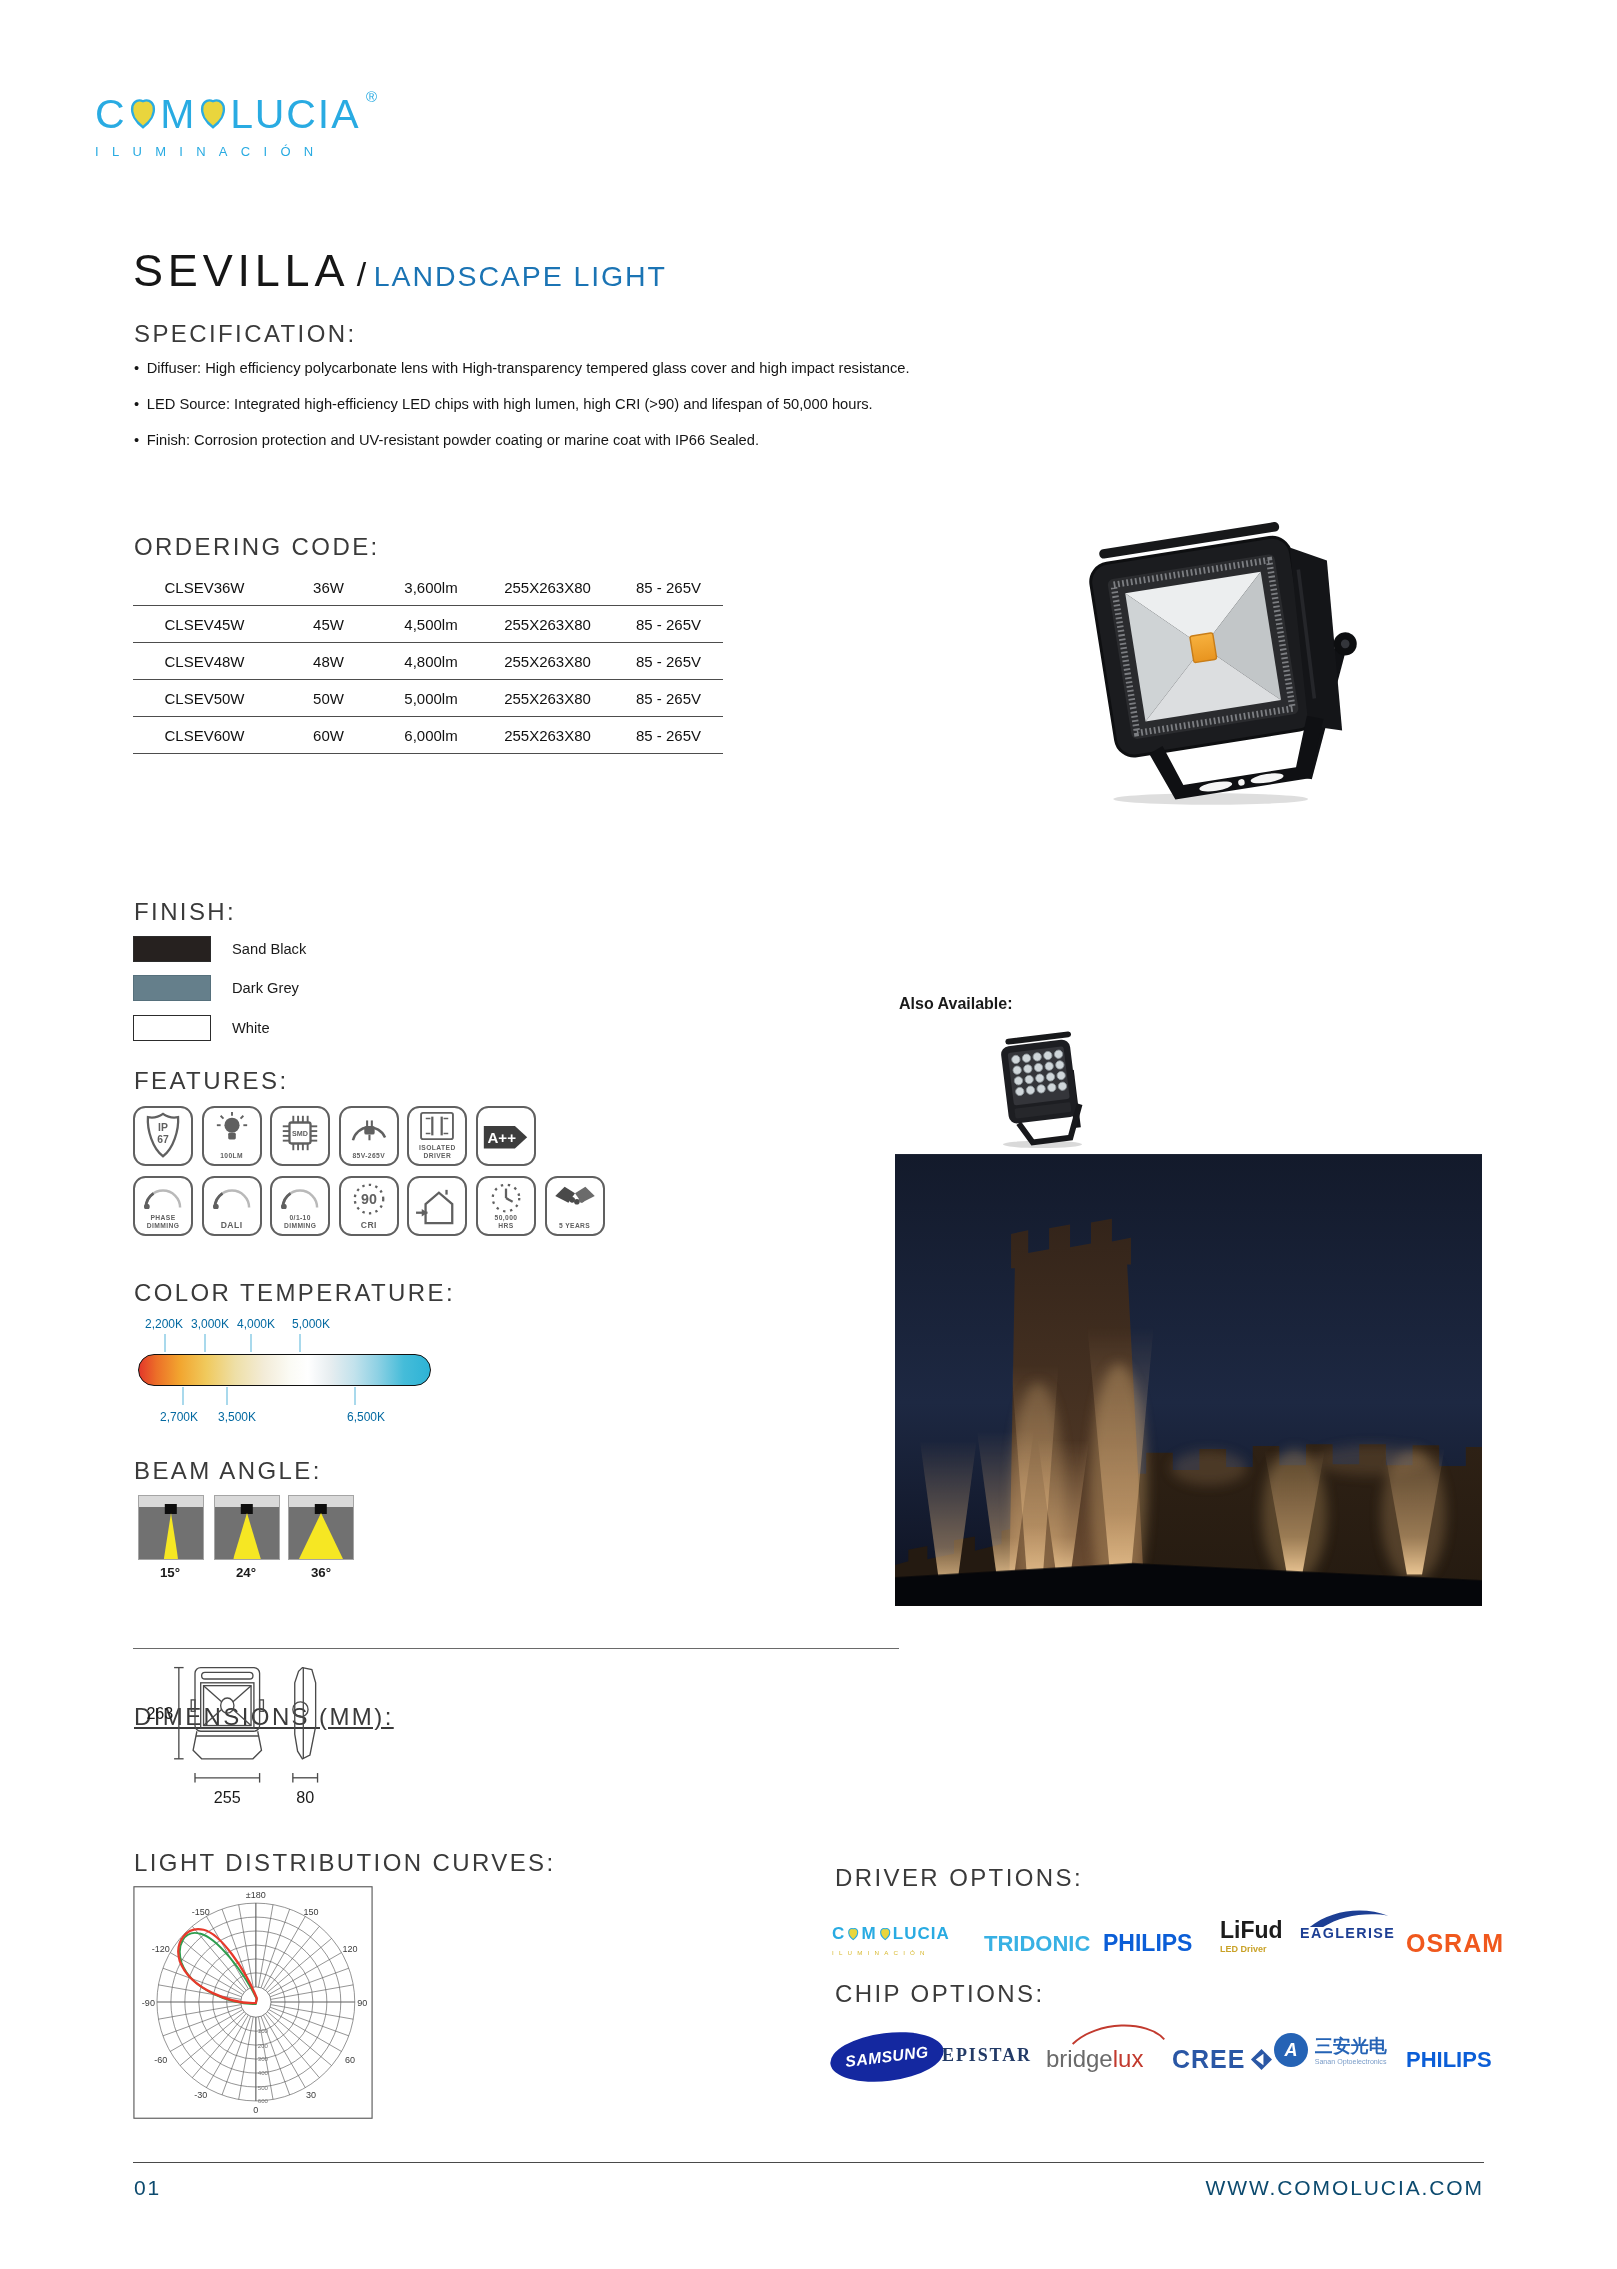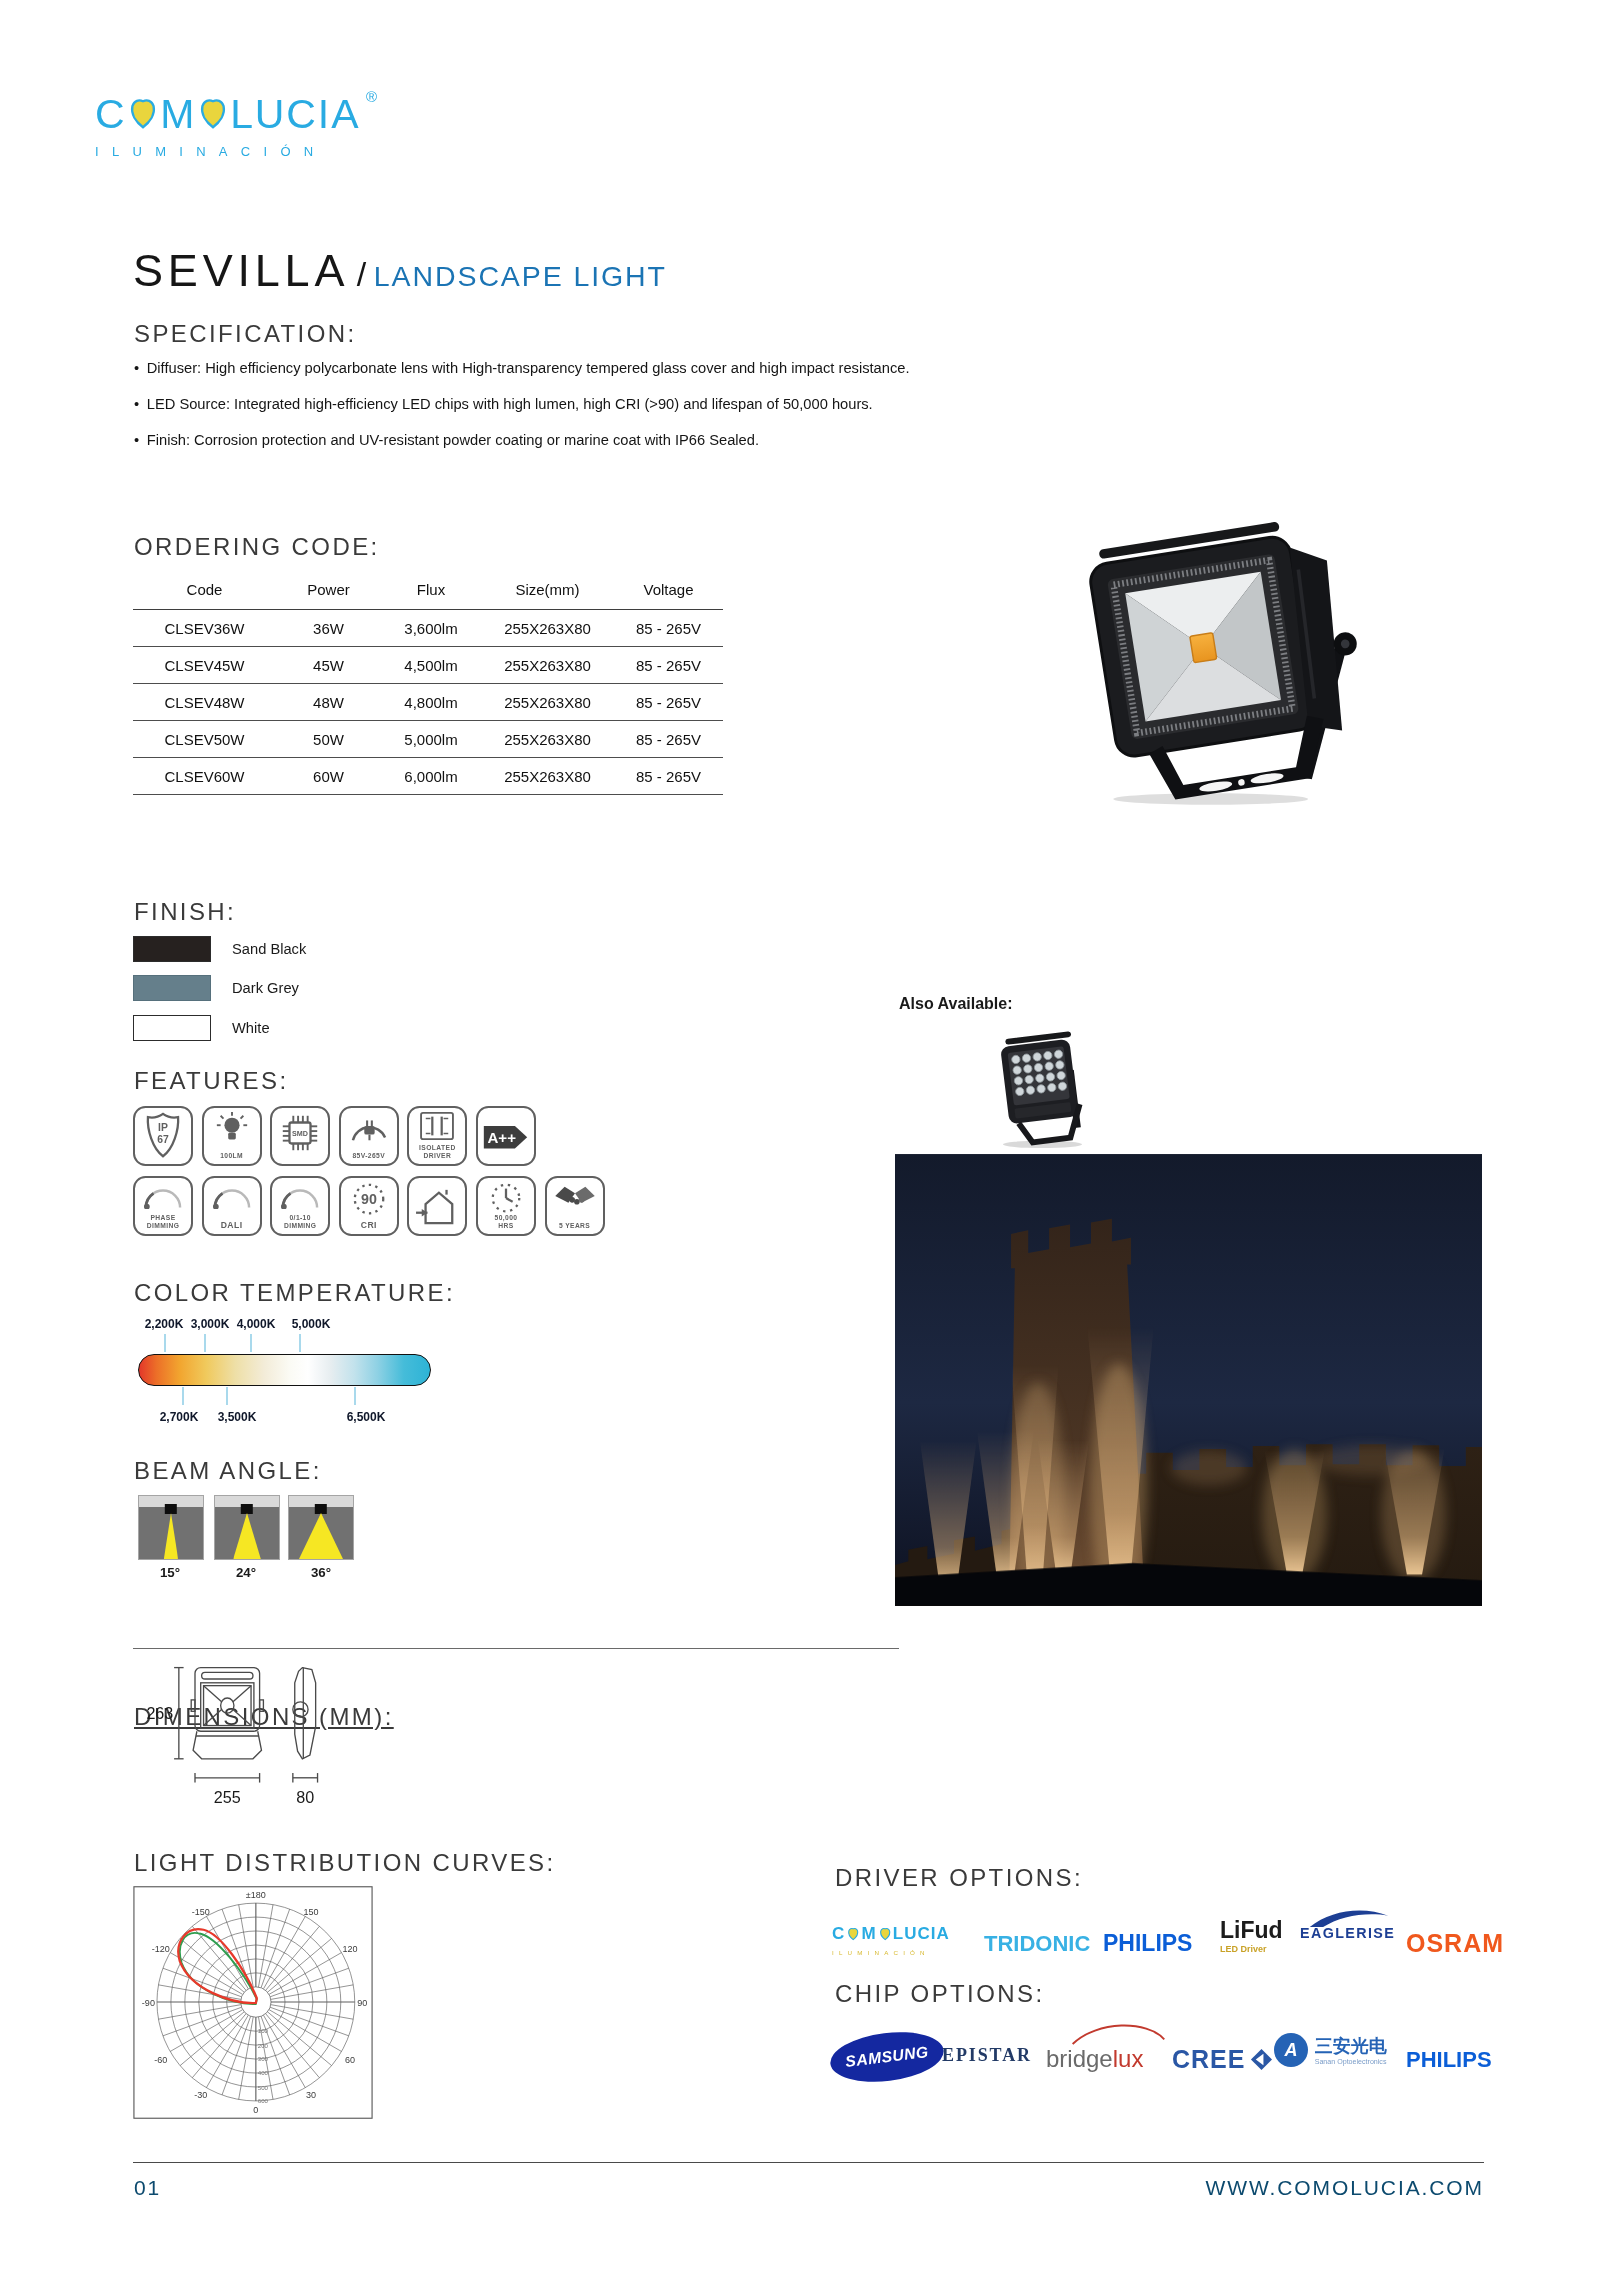--- a/index.html
+++ b/index.html
@@ -31,21 +31,21 @@
   .fin .sw{width:78px;height:26px;border:1.4px solid #2c2c2c;box-sizing:border-box;}
   .fin .fl{margin-left:21px;font-size:14.7px;}
   
   .featrow{display:flex;gap:8.6px;}
   .feat{width:60px;height:60px;border:2.4px solid #606060;border-radius:12.4px;box-sizing:border-box;
         display:flex;flex-direction:column;align-items:center;justify-content:flex-start;
         padding-top:2.9px;position:relative;}
   .feat .flabel{position:absolute;bottom:3.8px;left:0;right:0;text-align:center;font-size:6.7px;
         letter-spacing:0.4px;color:#606060;line-height:1.2;white-space:pre-line;font-weight:600;}
   
-  .ctlabel{font-size:12px;font-weight:700;color:#0f172a;position:absolute;transform:translateX(-50%);}
+  .ctlabel{font-size:12px;font-weight:400;color:#0369a1;position:absolute;transform:translateX(-50%);}
   .cttick{position:absolute;width:2.4px;background:#a9d9ec;}
   .ctbar{position:absolute;left:138px;top:1354px;width:291px;height:29.5px;border:1.9px solid #111;border-radius:16px;
     background:linear-gradient(90deg,#e3372a 0%,#ec6f28 6%,#f2a52f 14%,#f0c95c 23%,#eedfa6 33%,#f3ecd8 43%,
       #fbfbf5 52%,#ffffff 58%,#e6edf0 66%,#c2e2ec 74%,#8ed1e4 82%,#45bcd9 91%,#2db3d6 100%);}
   
   .beam{position:absolute;width:64px;height:63px;background:#717171;border:1px solid #a5a5a5;overflow:hidden;}
   .beam .sky{position:absolute;left:0;top:0;right:0;height:11.4px;background:#d9d9d9;}
   .beam .fixture{position:absolute;top:7.6px;left:50%;transform:translateX(-50%);width:12.4px;height:10.5px;background:#0d0d0d;}
   .beam .cone{position:absolute;top:17px;left:50%;transform:translateX(-50%);height:46px;background:#f6e723;
         clip-path:polygon(50% 0,0 100%,100% 100%);}
@@ -105,27 +105,20 @@
 
   <div class="abs sec" style="left:134px;top:320px;">SPECIFICATION:</div>
   <div class="abs" style="left:134px;top:360px;width:932px;">
     <div class="bullet"><span class="dot">•</span><span>Diffuser: High efficiency polycarbonate lens with High-transparency tempered glass cover and high impact resistance.</span></div>
     <div class="bullet"><span class="dot">•</span><span>LED Source: Integrated high-efficiency LED chips with high lumen, high CRI (&gt;90) and lifespan of 50,000 hours.</span></div>
     <div class="bullet"><span class="dot">•</span><span>Finish: Corrosion protection and UV-resistant powder coating or marine coat with IP66 Sealed.</span></div>
   </div>
 
   <div class="abs sec" style="left:134px;top:533px;">ORDERING CODE:</div>
   <div class="abs otable" style="left:133px;top:569px;">
-    <div class="orow head">
-      <div class="oc">Code</div>
-      <div class="oc">Power</div>
-      <div class="oc">Flux</div>
-      <div class="oc">Size(mm)</div>
-      <div class="oc">Voltage</div>
-    </div>
     <div class="orow">
       <div class="oc">CLSEV36W</div>
       <div class="oc">36W</div>
       <div class="oc">3,600lm</div>
       <div class="oc">255X263X80</div>
       <div class="oc">85 - 265V</div>
     </div>
     <div class="orow">
       <div class="oc">CLSEV45W</div>
       <div class="oc">45W</div>

